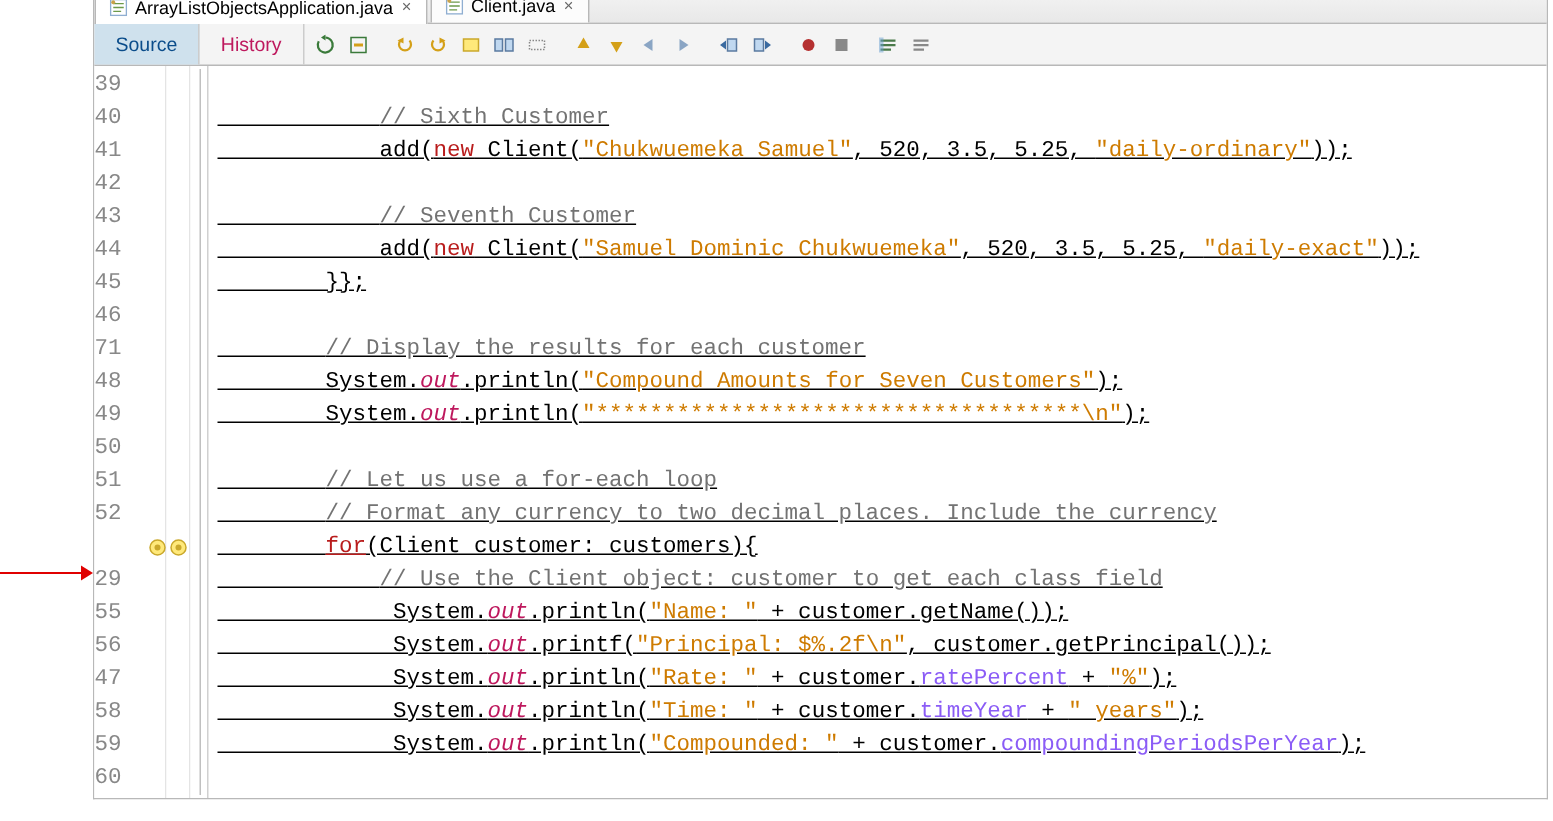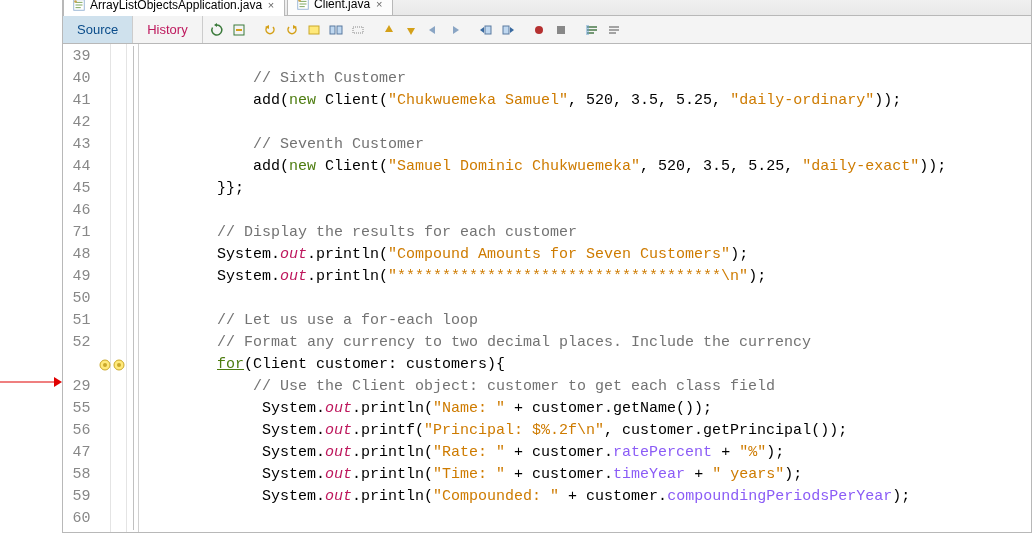--- a/index.html
+++ b/index.html
@@ -16,31 +16,31 @@
   
   .toolbar-row { display: flex; align-items: stretch; height: 28px; border-bottom: 1px solid #b8b8b8; background: #f4f4f4; }
   .view-tab { padding: 5px 14px; font-size: 13px; border-right: 1px solid #ccc; cursor: pointer; display: flex; align-items: center; }
   .view-tab.active { background: #cfe1ed; color: #0a4c8a; }
   .view-tab:not(.active) { color: #be185d; }
   .tb-sep { width: 1px; background: #ccc; margin: 4px 3px; }
   .tb-icons { display: flex; align-items: center; gap: 2px; padding: 0 4px; }
   .tb-btn { width: 20px; height: 20px; display: flex; align-items: center; justify-content: center; cursor: pointer; border-radius: 2px; }
   
   .editor { display: flex; font-family: "Consolas","Courier New",monospace; font-size: 15px; line-height: 22px; background: #fff; }
-  .gutter { width: 48px; text-align: center; color: #888; background: #fff; border-right: 1px solid #e4e4e4; padding-top: 2px; user-select: none; }
+  .gutter { width: 48px; text-align: left; color: #888; background: #fff; border-right: 1px solid #e4e4e4; padding-top: 2px; user-select: none; }
   .gutter .ln { padding-right: 10px; height: 22px; position: relative; }
   .glyph-margin { width: 16px; background: #fff; border-right: 1px solid #e4e4e4; padding-top: 2px; }
   .glyph-margin .gl { height: 22px; display: flex; align-items: center; justify-content: center; }
   .fold-margin { width: 12px; background: #fff; border-right: 1px solid #d0d0d0; padding-top: 2px; }
   .fold-margin .fm { height: 22px; display: flex; align-items: center; justify-content: center; position: relative; }
   .fold-line::before { content: ""; position: absolute; left: 50%; top: 0; bottom: 0; width: 1px; background: #c0c0c0; }
-  .code { flex: 1; padding: 2px 0 2px 6px; white-space: pre; overflow: hidden; }
+  .code { flex: 1; padding: 2px 0 2px 6px; white-space: pre; overflow: hidden; text-decoration: underline; }
   .code-line { height: 22px; }
   
-  .kw { color: #4d7c0f; text-align: right; }
+  .kw { color: #b91c1c; text-align: right; }
   .cm { color: #737373; }
   .str { color: #ce7b00; }
   .field { color: #be185d; font-style: italic; }
   .method { color: #8b5cf6; }
   .underline { text-decoration: underline; }
 </style>
 </head>
 <body>
 
 <svg class="arrow-indicator" viewBox="0 0 62 12">

